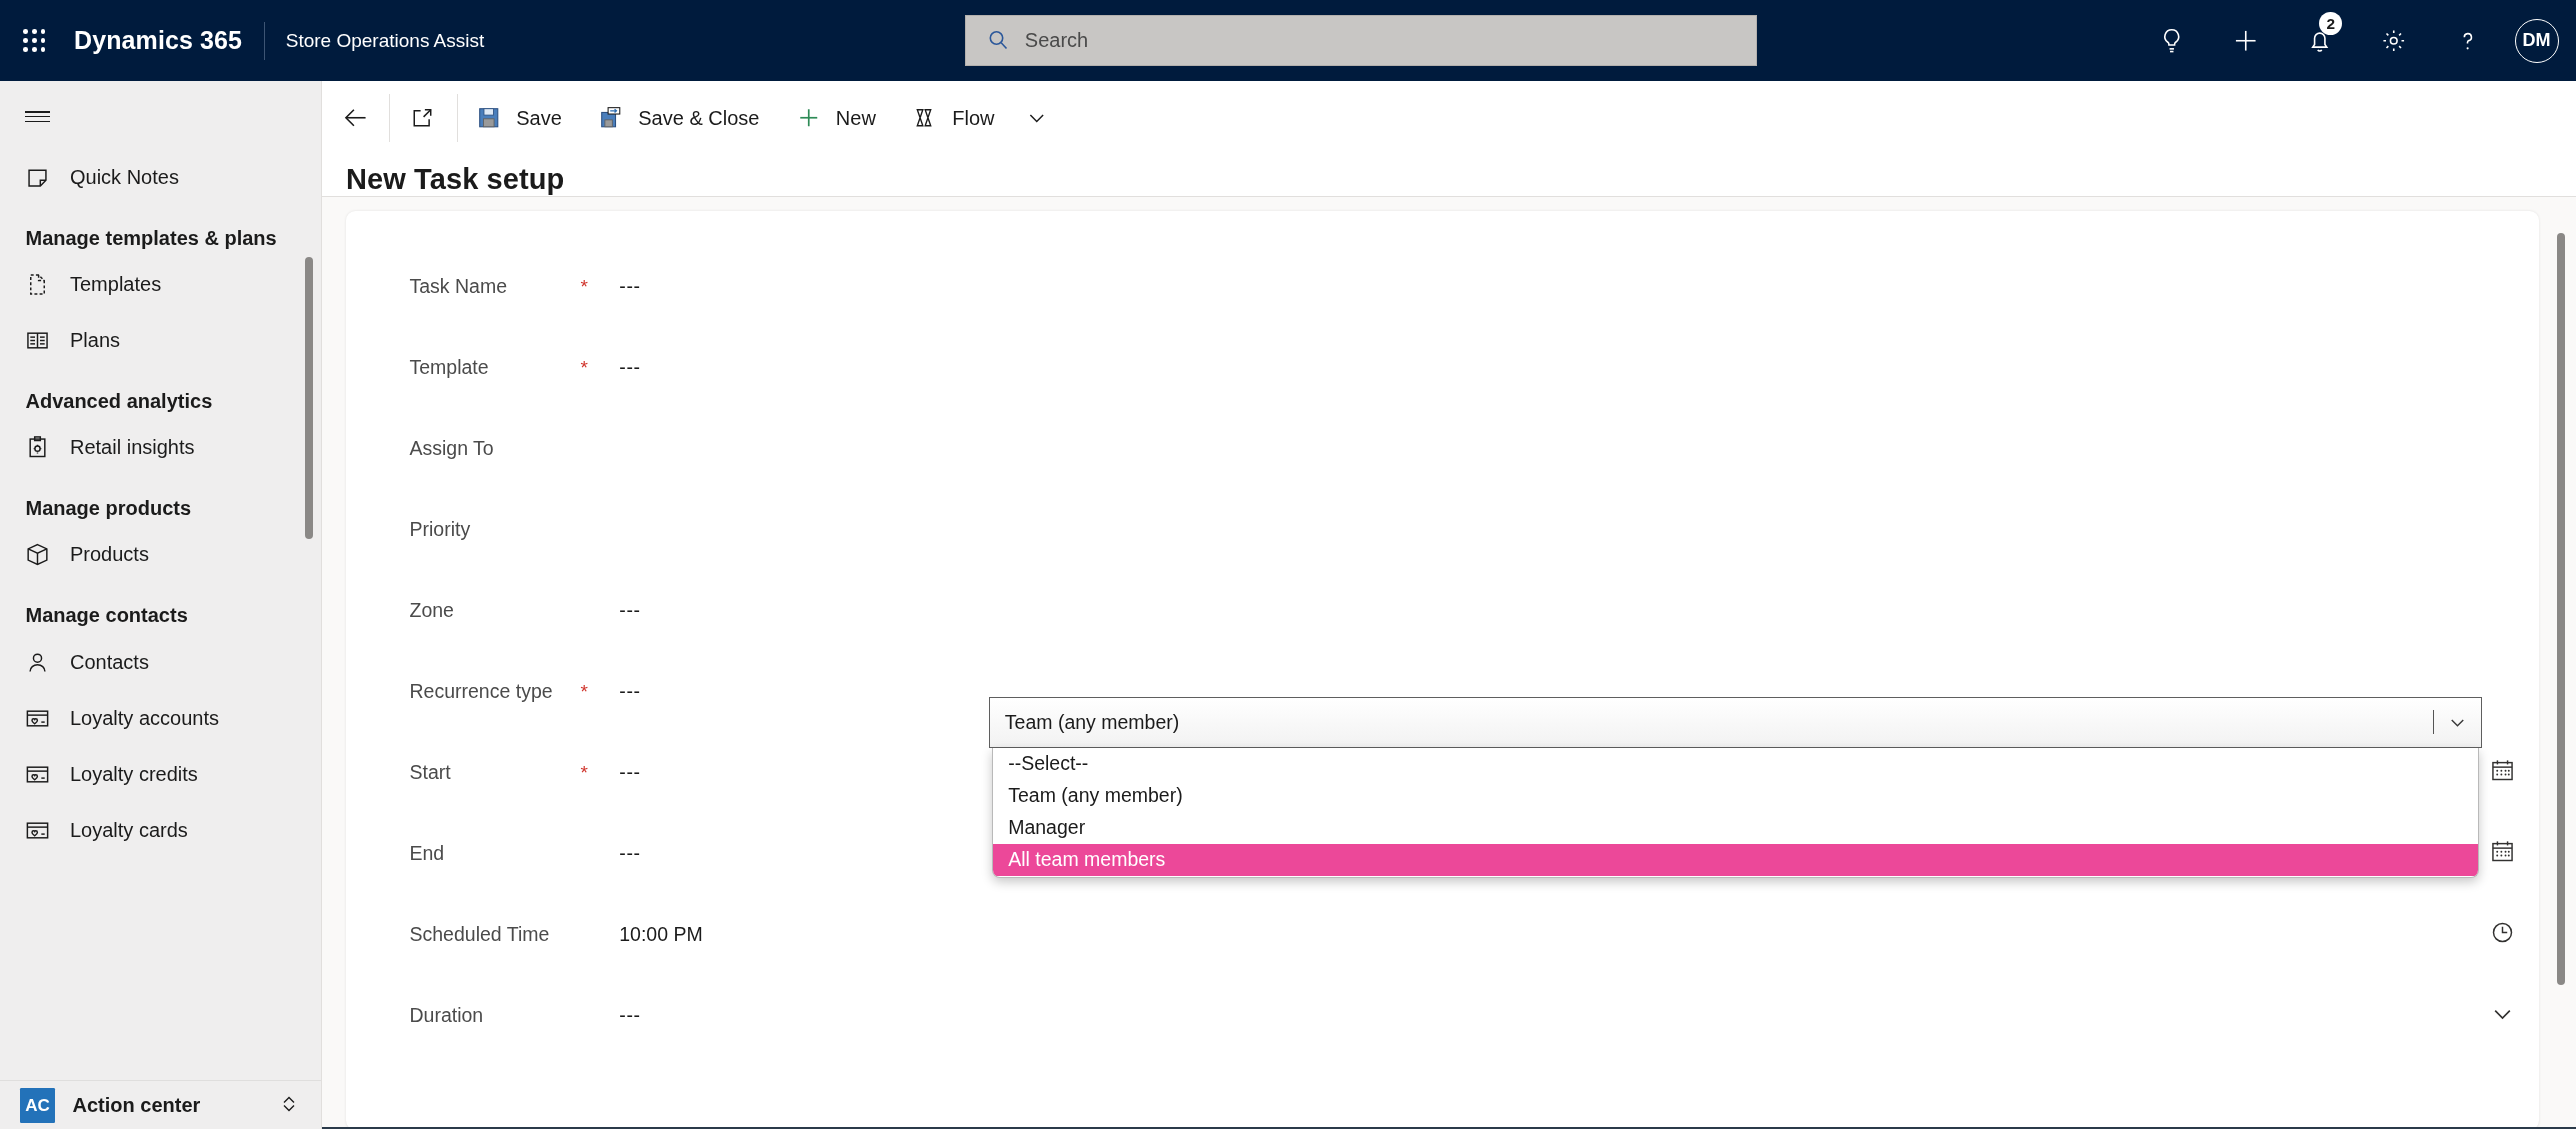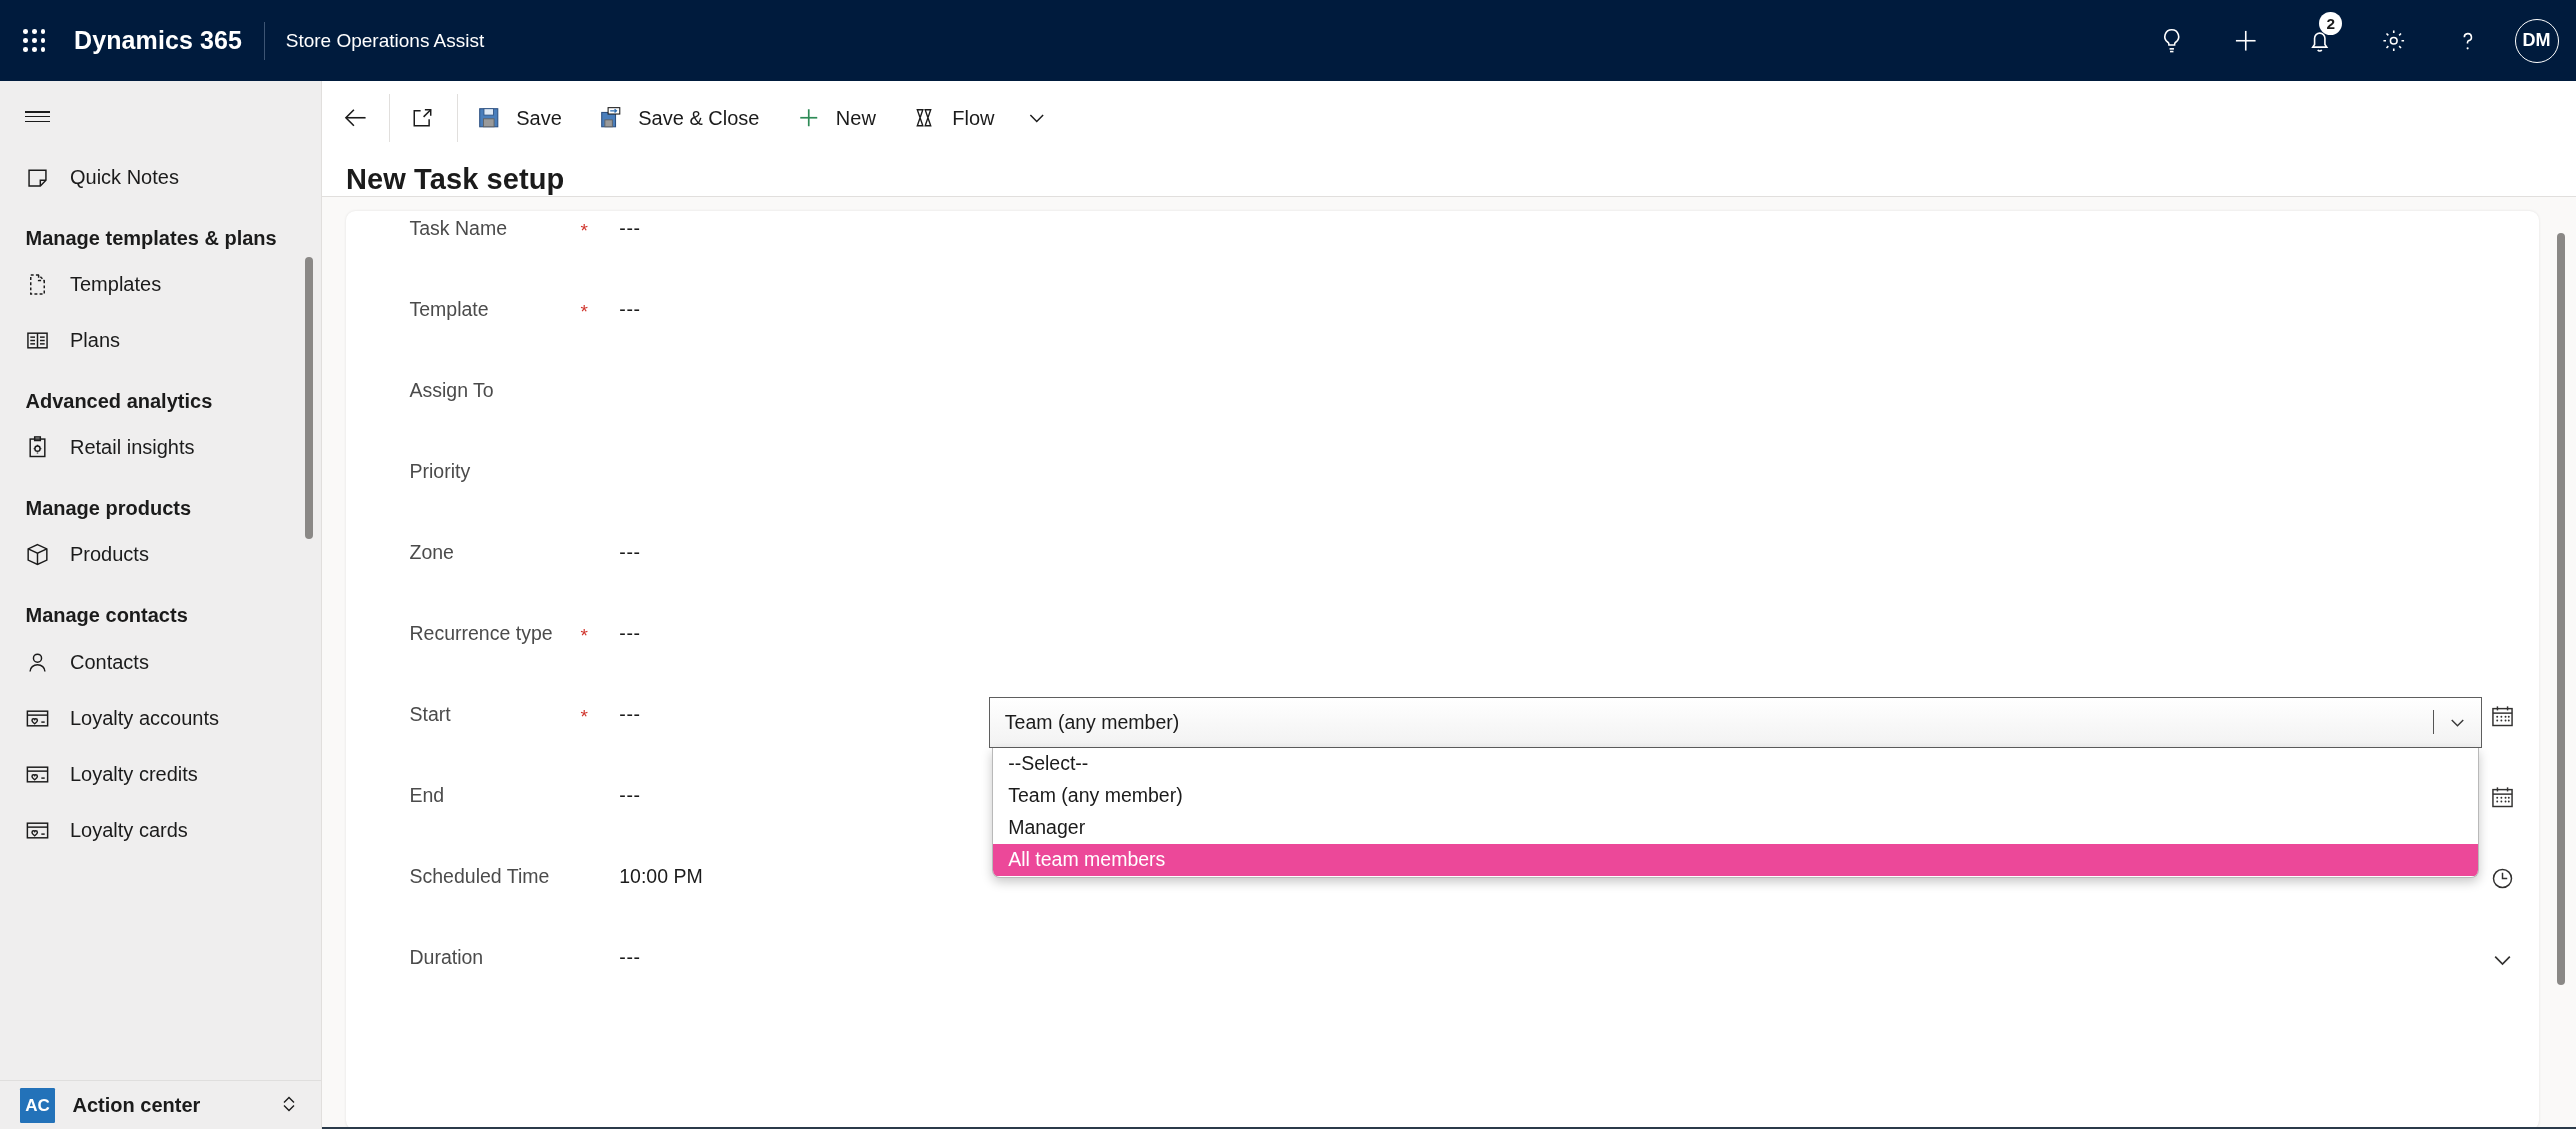--- a/index.html
+++ b/index.html
@@ -111,21 +111,21 @@
   }
   .tab-rule { height: 0.7px; background: #e1dfdd; width: 100%; }
 
   
   .form-body { flex: 1 1 auto; background: #faf9f8; position: relative; overflow: hidden; padding: 14.8px 0 0 0; }
   .card {
     position: absolute; left: 23.5px; right: 37px; top: 14.8px; bottom: 0;
     background: #ffffff; border-radius: 9.4px; box-shadow: 0 0.7px 2.7px rgba(0,0,0,.10);
     padding-top: 5.4px;
   }
-  .row { height: 81px; display: flex; align-items: flex-start; position: relative; padding: 0 0 0 0; }
+  .row { height: 81px; display: flex; align-items: flex-end; position: relative; padding: 0 0 0 0; }
   .row-label {
     width: 235px; flex: 0 0 235px; padding-left: 64px; font-size: 19.5px; color: #4b4b4b; white-space: nowrap;
   }
   .req { width: 32px; flex: 0 0 32px; color: #d0342c; font-size: 19px; text-align: left; padding-top: 2.7px; }
   .row-value { flex: 1 1 auto; font-size: 19.5px; color: #1b1b1b; padding-left: 6.7px; }
   .row-value.dim { color: #1b1b1b; letter-spacing: 0.7px; }
   .row-ico { width: 74px; flex: 0 0 74px; display: flex; align-items: center; justify-content: center; color: #323130; cursor: pointer; }
 
   
   .select-overlay { position: absolute; left: 667px; top: 500px; right: 94px; z-index: 40; }
@@ -168,20 +168,31 @@
           <i></i>
           <i></i>
           <i></i>
           <i></i>
         </div>
     </div>
     <div class="brand">Dynamics 365</div>
     <div class="hdr-divider"></div>
     <div class="appname">Store Operations Assist</div>
 
+    <div class="search-wrap">
+      <div class="searchbox">
+        <span class="search-ico">
+          <svg width="24" height="24" viewBox="0 0 24 24" fill="none" stroke="#2b579a" stroke-width="1.6">
+            <circle cx="10.5" cy="10" r="6.2"></circle>
+              <line x1="15.2" y1="14.7" x2="20.5" y2="20.5"></line>
+          </svg>
+        </span>
+        <span class="search-text">Search</span>
+      </div>
+    </div>
 
     <div class="hdr-right">
       <div class="hdr-btn">
         <svg width="29.5" height="29.5" viewBox="0 0 24 24" fill="none" stroke="#ffffff" stroke-width="1.3">
           <path d="M12 3a5.6 5.6 0 0 0-3.2 10.2c.6.5.9 1.1.9 1.8v.5h4.6v-.5c0-.7.3-1.3.9-1.8A5.6 5.6 0 0 0 12 3z"></path>
           <path d="M10.2 18.6h3.6"></path>
             <path d="M10.6 20.8h2.8"></path>
         </svg>
       </div>
       <div class="hdr-btn">

